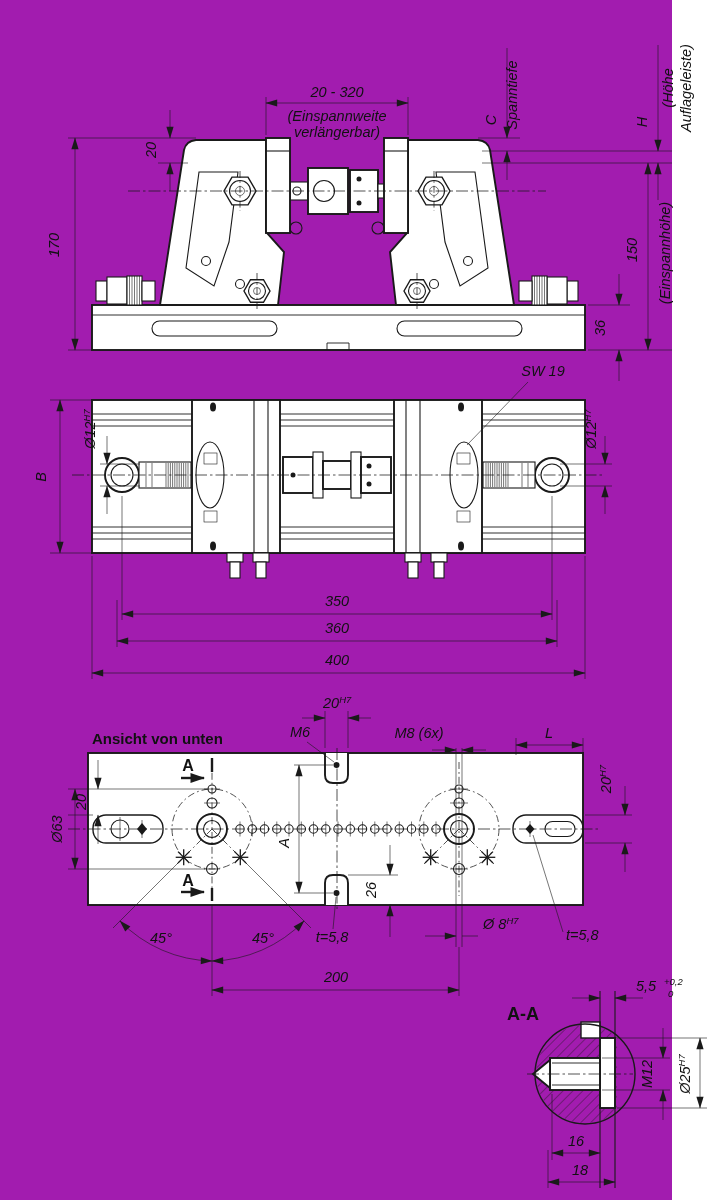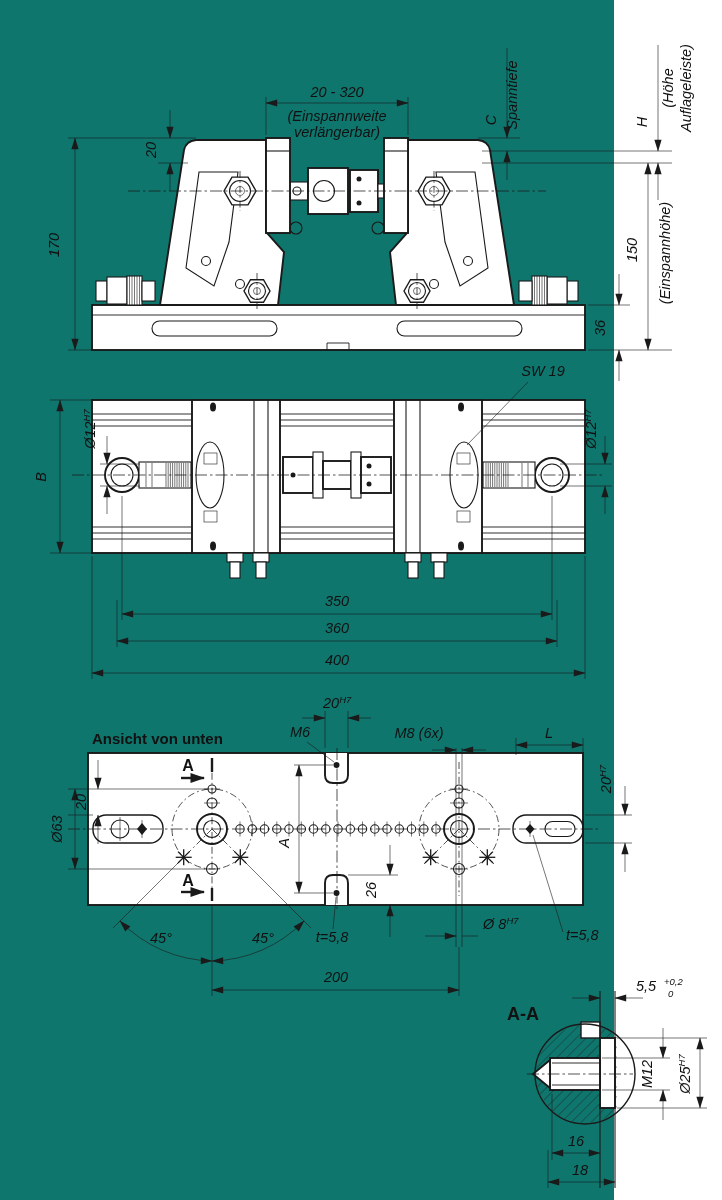--- a/index.html
+++ b/index.html
@@ -1,16 +1,16 @@
 <!DOCTYPE html>
 <html><head>
 <meta charset="utf-8">
 <style>
   html,body{margin:0;padding:0;background:#fff;}
-  #page{width:614px;height:1200px;background:#0f766e;position:relative;font-family:"Liberation Sans",sans-serif;}
+  #page{width:672px;height:1200px;background:#a21caf;position:relative;font-family:"Liberation Sans",sans-serif;}
   svg{display:block;}
   
   .b  {stroke:#1a1a1a;stroke-width:1.9;fill:none;}
   .m  {stroke:#1a1a1a;stroke-width:1.1;fill:none;}
   .m2 {stroke:#1a1a1a;stroke-width:1.4;fill:none;}
   .t  {stroke:#1a1a1a;stroke-width:0.6;fill:none;}
   .t9 {stroke:#1a1a1a;stroke-width:0.9;fill:none;}
   .cl {stroke:#1a1a1a;stroke-width:0.75;fill:none;stroke-dasharray:12 3 2.5 3;}
   .bcl{stroke:#1a1a1a;stroke-width:0.75;fill:none;stroke-dasharray:7 3 1.8 3;}
   .star{stroke:#1a1a1a;stroke-width:1.3;fill:none;}

